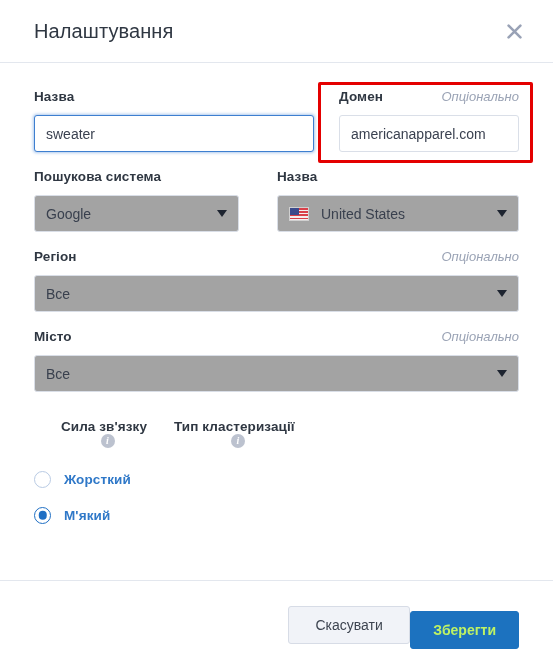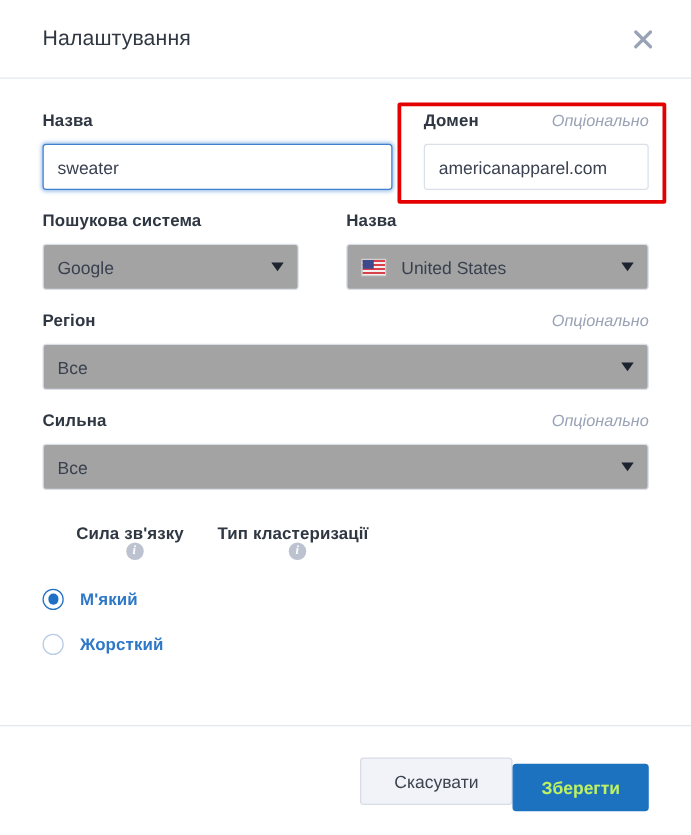--- a/index.html
+++ b/index.html
@@ -29,21 +29,21 @@
   .dlg-header {
     height: 63px;
     flex: 0 0 63px;
     border-bottom: 1px solid #e3e7ee;
     display: flex;
     align-items: center;
     padding: 0 24px 0 34px;
     box-sizing: border-box;
   }
   .dlg-title {
-    font-size: 17px;
+    font-size: 20px;
     font-weight: 400;
     color: #2f3742;
     letter-spacing: 0.1px;
     flex: 1;
   }
   .close-btn {
     width: 30px;
     height: 30px;
     display: flex;
     align-items: center;
@@ -359,21 +359,21 @@
         <span class="optional">Опціонально</span>
       </div>
       <div class="select">
         <span class="select-value">Все</span>
         <span class="caret"></span>
       </div>
     </div>
 
     <div class="field mt-block" style="width:100%;">
       <div class="field-label-row">
-        <span class="field-label">Сильна</span>
+        <span class="field-label">Місто</span>
         <span class="optional">Опціонально</span>
       </div>
       <div class="select">
         <span class="select-value">Все</span>
         <span class="caret"></span>
       </div>
     </div>
 
     <div class="radio-section">
 
@@ -385,28 +385,28 @@
         <div class="radio-head">
           <span>Тип кластеризації</span>
           <span class="info-icon">i</span>
         </div>
       </div>
 
       <div class="radio-cols">
 
 
         <div class="radio-col">
+          <div class="radio-item">
+            <span class="radio-mark"></span>
+            <span class="radio-label">Жорсткий</span>
+          </div>
           <div class="radio-item selected">
             <span class="radio-mark"></span>
             <span class="radio-label">М'який</span>
           </div>
-          <div class="radio-item">
-            <span class="radio-mark"></span>
-            <span class="radio-label">Жорсткий</span>
-          </div>
         </div>
 
       </div>
     </div>
 
   </div>
 
   <div class="dlg-footer">
     <button class="btn btn-cancel">Скасувати</button>
     <button class="btn btn-save">Зберегти</button>

